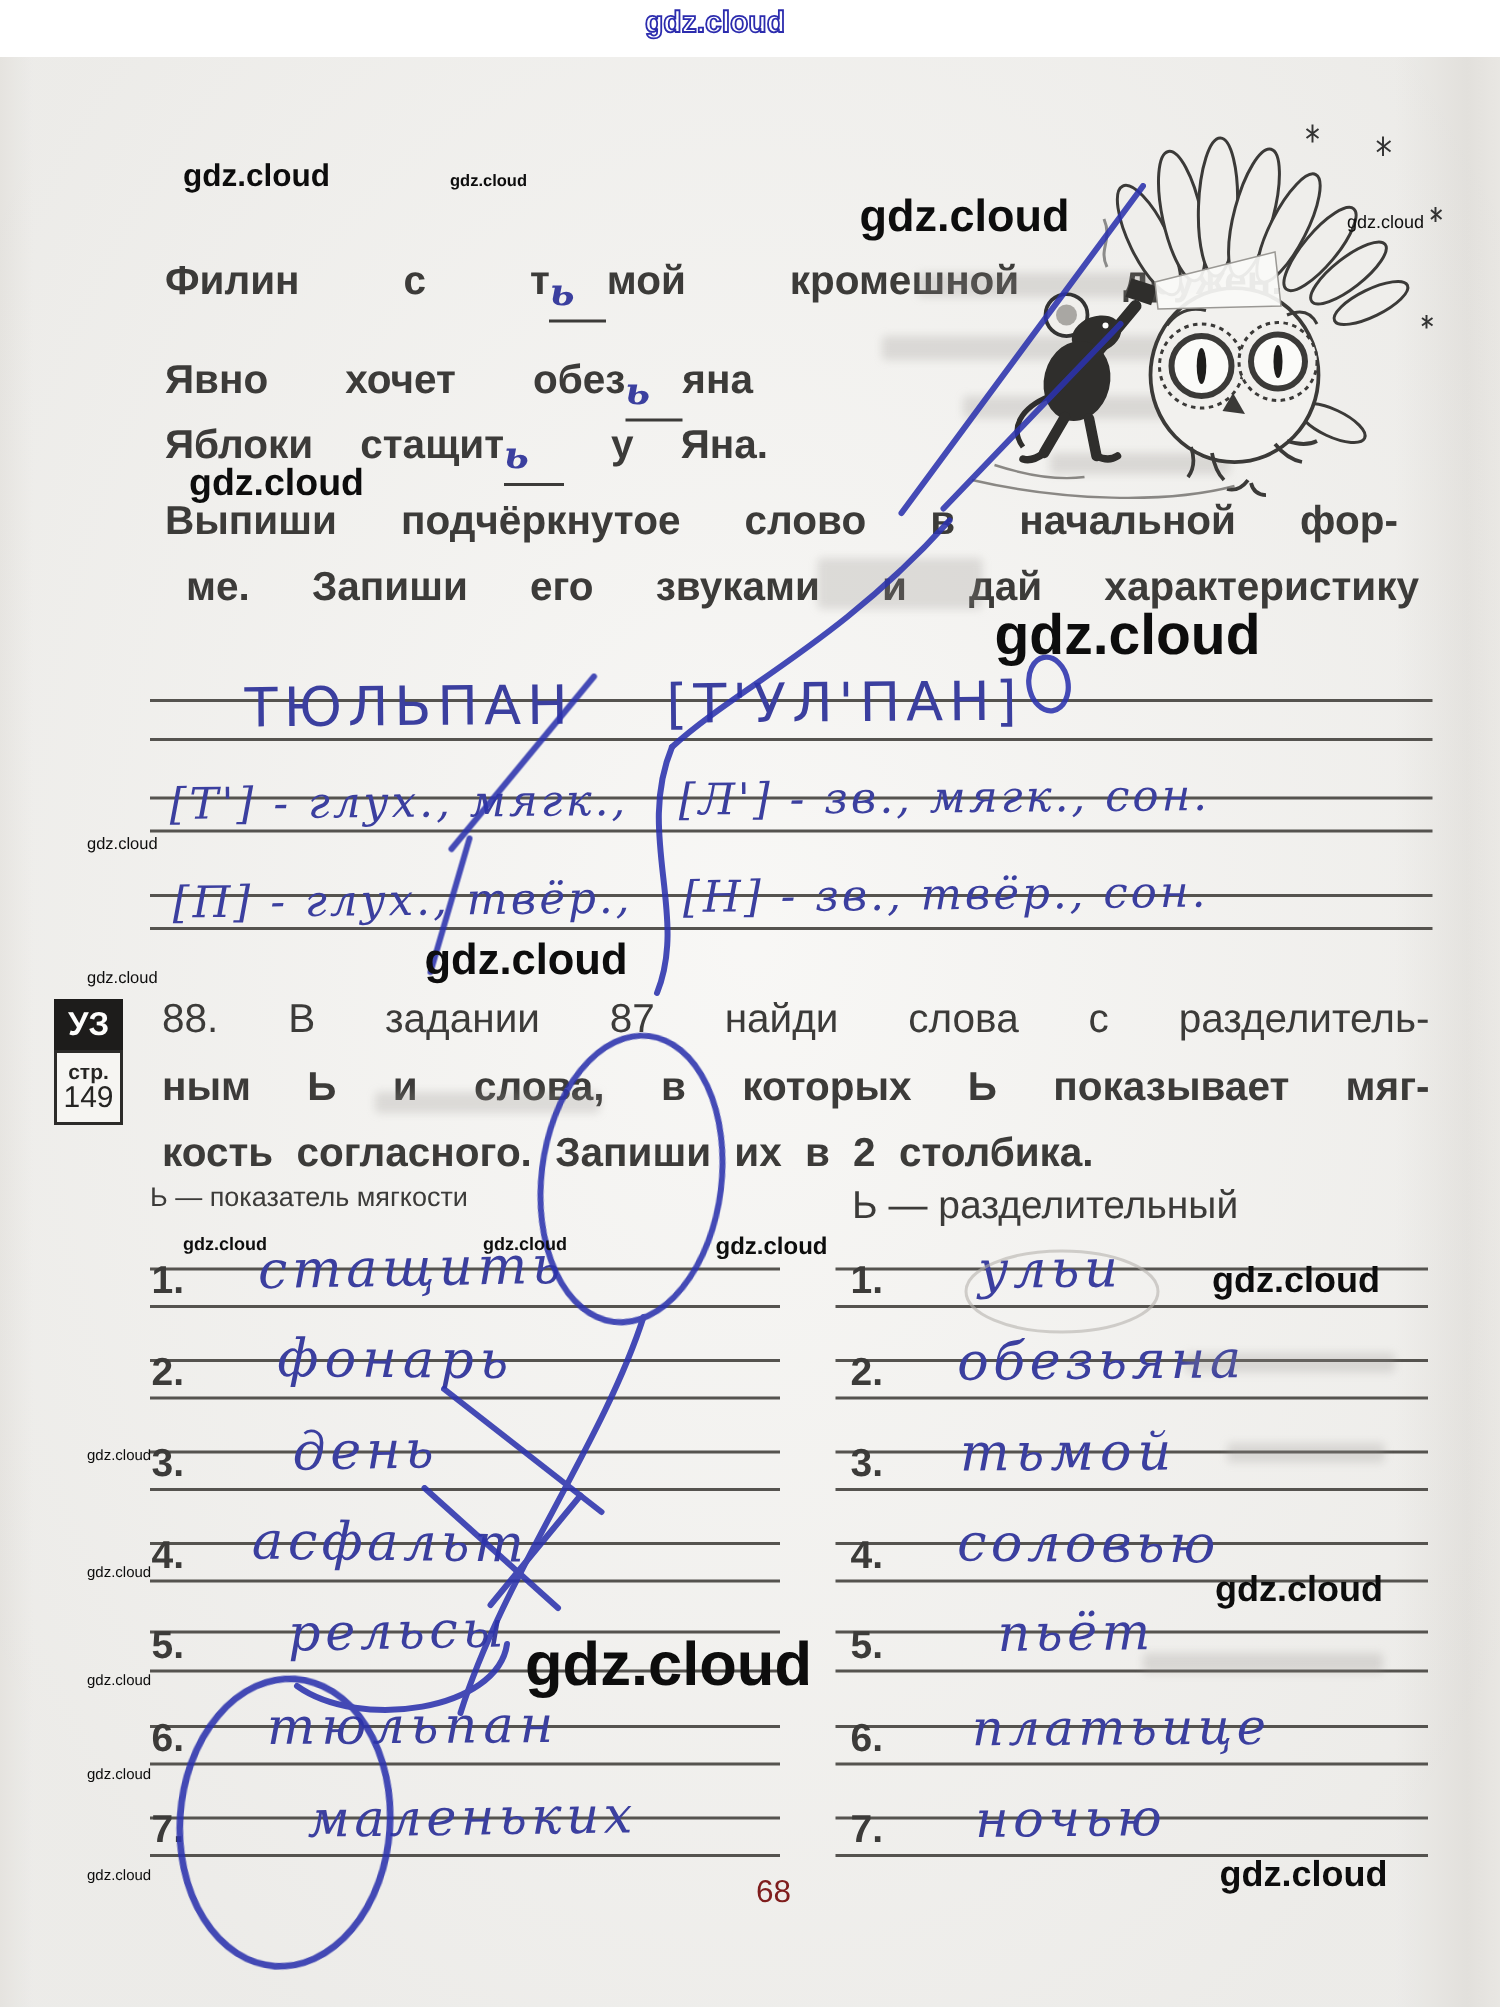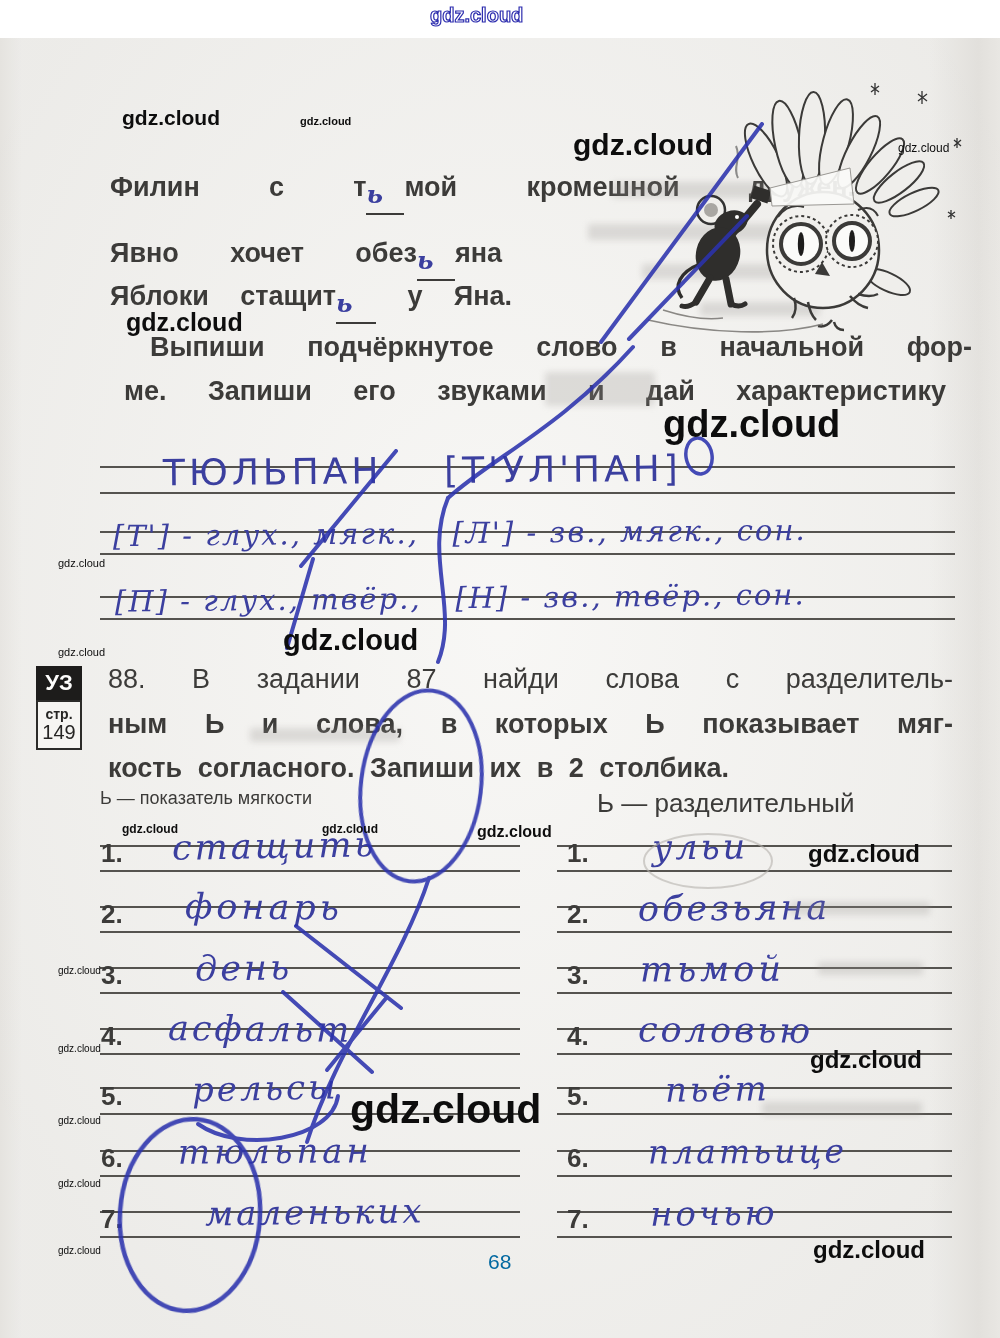--- a/index.html
+++ b/index.html
@@ -50,21 +50,21 @@
   <div class="bleed" style="left:762px;top:1102px;width:160px;height:13px;"></div>
   <div class="bleed" style="left:250px;top:728px;width:150px;height:14px;"></div>
 
 
   <div class="abs printed just" style="left:110px;top:172px;width:745px;font-size:27px;font-weight:600;"><span>Филин с т</span><span class="blank" style="width:38px;"><span class="hw">ь</span></span><span>мой кромешной дружен.</span></div>
 
   <div class="abs printed just" style="left:110px;top:281px;width:402px;font-size:27px;font-weight:600;"><span>Яблоки стащит</span><span class="blank" style="width:40px;"><span class="hw">ь</span></span><span> у Яна.</span></div>
 
   <div class="abs printed just" style="left:110px;top:238px;width:392px;font-size:27px;font-weight:600;"><span>Явно хочет обез</span><span class="blank" style="width:38px;"><span class="hw">ь</span></span><span>яна</span></div>
 
-  <div class="abs printed just" style="left:110px;top:332px;width:822px;font-size:27px;font-weight:700;margin-left:40px;">Выпиши подчёркнутое слово в начальной фор-</div>
+  <div class="abs printed just" style="left:110px;top:332px;width:822px;font-size:27px;font-weight:700;">Выпиши подчёркнутое слово в начальной фор-</div>
   <div class="abs printed just" style="left:124px;top:376px;width:822px;font-size:27px;font-weight:700;">ме. Запиши его звуками и дай характеристику</div>
 
   <div class="hline" style="left:100px;top:466px;width:855px;"></div>
   <div class="hline" style="left:100px;top:492px;width:855px;"></div>
   <div class="hline" style="left:100px;top:531px;width:855px;"></div>
   <div class="hline" style="left:100px;top:553px;width:855px;"></div>
   <div class="hline" style="left:100px;top:596px;width:855px;"></div>
   <div class="hline" style="left:100px;top:618px;width:855px;"></div>
 
   <div class="abs hwcaps" style="left:163px;top:450px;font-size:36px;letter-spacing:4px;transform:rotate(-0.5deg);">ТЮЛЬПАН    [Т'УЛ'ПАН]</div>
@@ -75,21 +75,21 @@
   <div class="badge-box" style="left:36px;top:700px;width:42px;height:46px;">
     <span style="font-size:14px;font-weight:600;">стр.</span>
     <span style="font-size:20px;">149</span>
   </div>
 
   <div class="abs printed just" style="left:108px;top:664px;width:845px;font-size:27px;font-weight:400;">88. В задании 87 найди слова с разделитель-</div>
   <div class="abs printed just" style="left:108px;top:709px;width:845px;font-size:27px;font-weight:700;">ным Ь и слова, в которых Ь показывает мяг-</div>
   <div class="abs printed" style="left:108px;top:753px;font-size:27px;font-weight:700;word-spacing:8px;">кость согласного. Запиши их в 2 столбика.</div>
 
   <div class="abs printed" style="left:100px;top:788px;font-size:18px;font-weight:400;">Ь — показатель мягкости</div>
-  <div class="abs printed" style="left:597px;top:788px;font-size:26px;font-weight:500;">Ь — разделительный</div>
+  <div class="abs printed" style="left:568px;top:788px;font-size:26px;font-weight:500;">Ь — разделительный</div>
 
   <div class="hline" style="left:100px;top:845px;width:420px;"></div>
   <div class="hline" style="left:100px;top:870px;width:420px;"></div>
   <div class="hline" style="left:100px;top:906px;width:420px;"></div>
   <div class="hline" style="left:100px;top:931px;width:420px;"></div>
   <div class="hline" style="left:100px;top:967px;width:420px;"></div>
   <div class="hline" style="left:100px;top:992px;width:420px;"></div>
   <div class="hline" style="left:100px;top:1028px;width:420px;"></div>
   <div class="hline" style="left:100px;top:1053px;width:420px;"></div>
   <div class="hline" style="left:100px;top:1087px;width:420px;"></div>
@@ -139,21 +139,21 @@
   <div class="abs hw" style="left:205px;top:1192px;font-size:34px;letter-spacing:3px;transform:rotate(-0.8deg);">маленьких</div>
 
   <div class="abs hw" style="left:652px;top:827px;font-size:35px;letter-spacing:3px;transform:rotate(-0.6deg);">ульи</div>
   <div class="abs hw" style="left:638px;top:888px;font-size:35px;letter-spacing:3px;transform:rotate(-0.5deg);">обезьяна</div>
   <div class="abs hw" style="left:640px;top:949px;font-size:35px;letter-spacing:4px;transform:rotate(-0.3deg);">тьмой</div>
   <div class="abs hw" style="left:638px;top:1010px;font-size:35px;letter-spacing:3px;transform:rotate(0.4deg);">соловью</div>
   <div class="abs hw" style="left:665px;top:1069px;font-size:34px;letter-spacing:3px;transform:rotate(-0.8deg);">пьёт</div>
   <div class="abs hw" style="left:648px;top:1132px;font-size:33px;letter-spacing:3px;transform:rotate(-0.3deg);">платьице</div>
   <div class="abs hw" style="left:650px;top:1193px;font-size:34px;letter-spacing:3px;transform:rotate(-0.6deg);">ночью</div>
 
-  <div class="abs printed" style="left:488px;top:1250px;font-size:21px;color:#0369a1;">68</div>
+  <div class="abs printed" style="left:504px;top:1250px;font-size:21px;color:#7f1d1d;">68</div>
 
   <svg class="abs" style="left:618px;top:82px;width:350px;height:260px;z-index:2;" viewBox="0 0 350 260">
     <g stroke="#3b3a38" stroke-width="2" fill="#efeeeb">
       <ellipse cx="148" cy="78" rx="13" ry="40" transform="rotate(-26 148 78)"></ellipse>
       <ellipse cx="170" cy="62" rx="13" ry="44" transform="rotate(-12 170 62)"></ellipse>
       <ellipse cx="194" cy="56" rx="13" ry="46" transform="rotate(2 194 56)"></ellipse>
       <ellipse cx="218" cy="60" rx="13" ry="44" transform="rotate(15 218 60)"></ellipse>
       <ellipse cx="241" cy="70" rx="12" ry="40" transform="rotate(27 241 70)"></ellipse>
       <ellipse cx="262" cy="84" rx="11" ry="35" transform="rotate(40 262 84)"></ellipse>
       <ellipse cx="281" cy="100" rx="10" ry="31" transform="rotate(52 281 100)"></ellipse>

